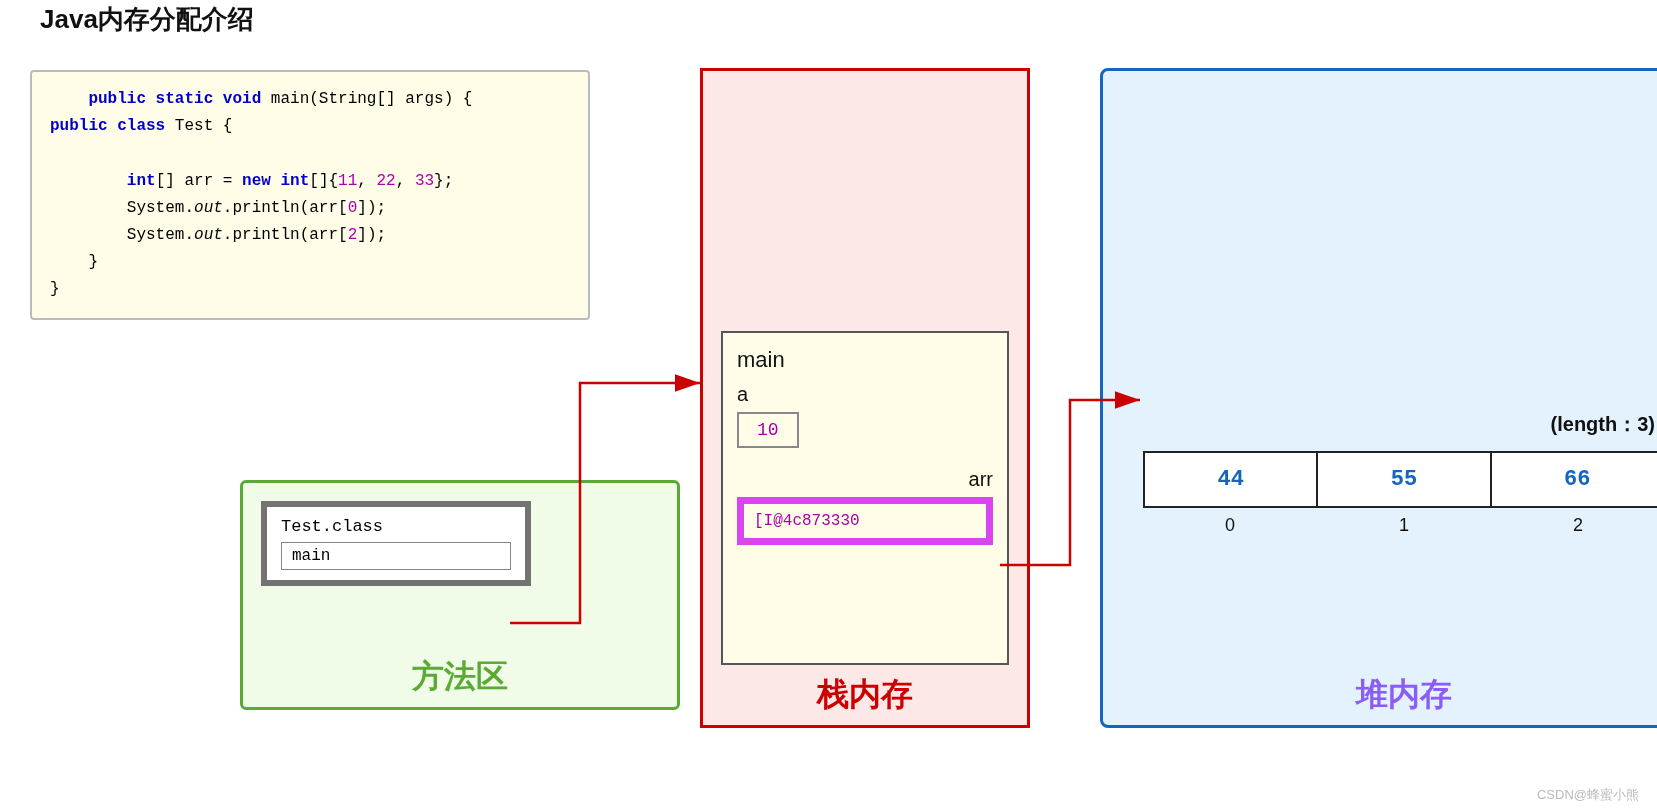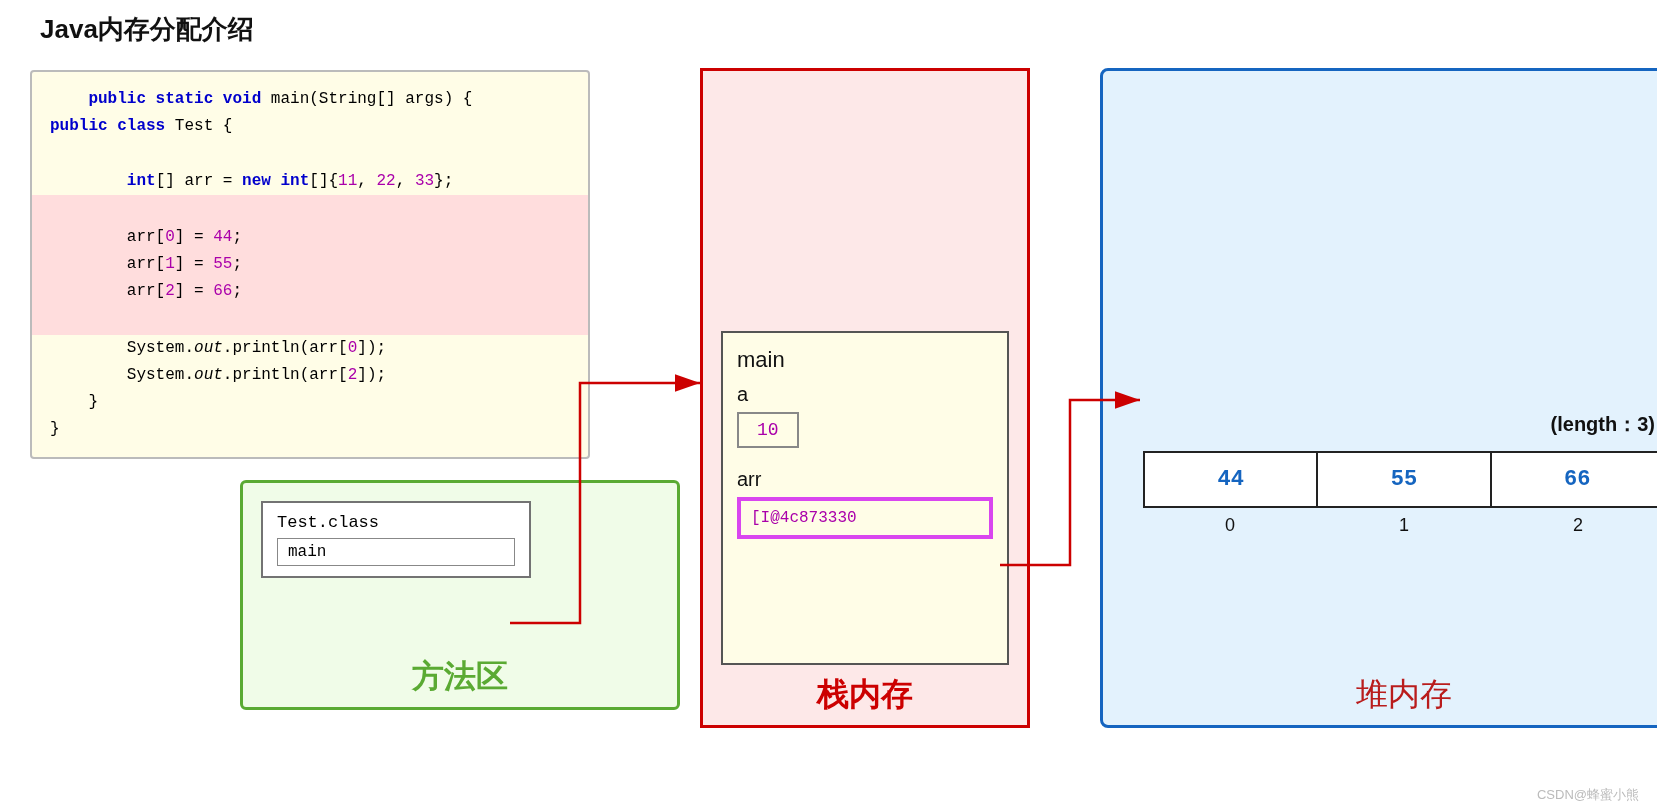--- a/index.html
+++ b/index.html
@@ -6,21 +6,21 @@
     body {
       background: #fff;
       font-family: 'Courier New', Courier, monospace;
       width: 1657px;
       height: 812px;
       overflow: hidden;
       position: relative;
     }
     .page-title {
       position: absolute;
-      top: 12px;
+      top: 2px;
       left: 40px;
       font-family: Arial, sans-serif;
       font-size: 26px;
       font-weight: bold;
       color: #111;
     }
     
     .code-block {
       position: absolute;
       top: 70px;
@@ -62,21 +62,21 @@
       font-weight: bold;
       font-family: Liberation Mono, monospace;
     }
     
     .test-class-box {
       position: absolute;
       top: 18px;
       left: 18px;
       width: 270px;
       background: #fff;
-      border: 2px solid #737373;
+      border: 6px solid #737373;
       padding: 10px 14px;
       font-size: 16px;
     }
     .test-class-inner {
       border: 1.5px solid #888;
       padding: 4px 10px;
       margin-top: 6px;
       display: flex;
       align-items: center;
       gap: 10px;
@@ -129,21 +129,21 @@
     .var-box {
       border: 2px solid #888;
       background: #fffde7;
       display: inline-block;
       padding: 6px 18px;
       margin-top: 6px;
       font-size: 18px;
       color: #aa00aa;
     }
     .var-box-ref {
-      border: 4px solid #d946ef;
+      border: 7px solid #d946ef;
       background: #fffde7;
       display: block;
       padding: 8px 10px;
       margin-top: 6px;
       font-size: 16px;
       color: #aa00aa;
       width: 100%;
     }
     
     .heap-area {
@@ -154,23 +154,23 @@
       height: 660px;
       background: #e3f2fd;
       border: 3px solid #1565c0;
       border-radius: 8px;
     }
     .heap-label {
       position: absolute;
       bottom: 8px;
       left: 50%;
       transform: translateX(-50%);
-      color: #b91c1c;
+      color: #8b5cf6;
       font-size: 32px;
-      font-weight: normal;
+      font-weight: bold;
       font-family: Arial, sans-serif;
       white-space: nowrap;
     }
     
     .array-length-label {
       position: absolute;
       top: 340px;
       right: 50px;
       font-size: 20px;
       font-weight: bold;
@@ -234,27 +234,20 @@
 </head>
 <body>
 
 <div class="page-title">Java内存分配介绍</div>
 
 <div class="code-block">
   <div class="code-line">    <span class="kw">public static void</span> main(String[] args) {</div>
   <div class="code-line"><span class="kw">public class</span> Test {</div>
   <div class="code-line">&nbsp;</div>
   <div class="code-line">        <span class="kw">int</span>[] arr = <span class="kw">new</span> <span class="kw">int</span>[]{<span class="num">11</span>, <span class="num">22</span>, <span class="num">33</span>};</div>
-  <div class="highlight-block">
-    <div class="code-line">&nbsp;</div>
-    <div class="code-line">        arr[<span class="num">0</span>] = <span class="num">44</span>;</div>
-    <div class="code-line">        arr[<span class="num">1</span>] = <span class="num">55</span>;</div>
-    <div class="code-line">        arr[<span class="num">2</span>] = <span class="num">66</span>;</div>
-    <div class="code-line">&nbsp;</div>
-  </div>
   <div class="code-line">        System.<em>out</em>.println(arr[<span class="num">0</span>]);</div>
   <div class="code-line">        System.<em>out</em>.println(arr[<span class="num">2</span>]);</div>
   <div class="code-line">    }</div>
   <div class="code-line">}</div>
 </div>
 
 <div class="method-area">
   <div class="test-class-box">
     <div style="font-size:17px; margin-bottom:6px;">Test.class</div>
     <div class="test-class-inner">
@@ -263,21 +256,21 @@
     </div>
   </div>
   <div class="method-area-label">方法区</div>
 </div>
 
 <div class="stack-area">
   <div class="main-frame">
     <div class="frame-title">main</div>
     <div class="var-label">a</div>
     <div class="var-box">10</div>
-    <div class="var-label" style="margin-top:20px;">arr</div>
+    <div class="var-label" style="margin-top:20px;text-align:right;">arr</div>
     <div class="var-box-ref">[I@4c873330</div>
   </div>
   <div class="stack-label">栈内存</div>
 </div>
 
 <div class="heap-area">
   <div class="array-length-label">(length：3)</div>
   <div class="array-container">
     <div class="array-cell">44</div>
     <div class="array-cell">55</div>

